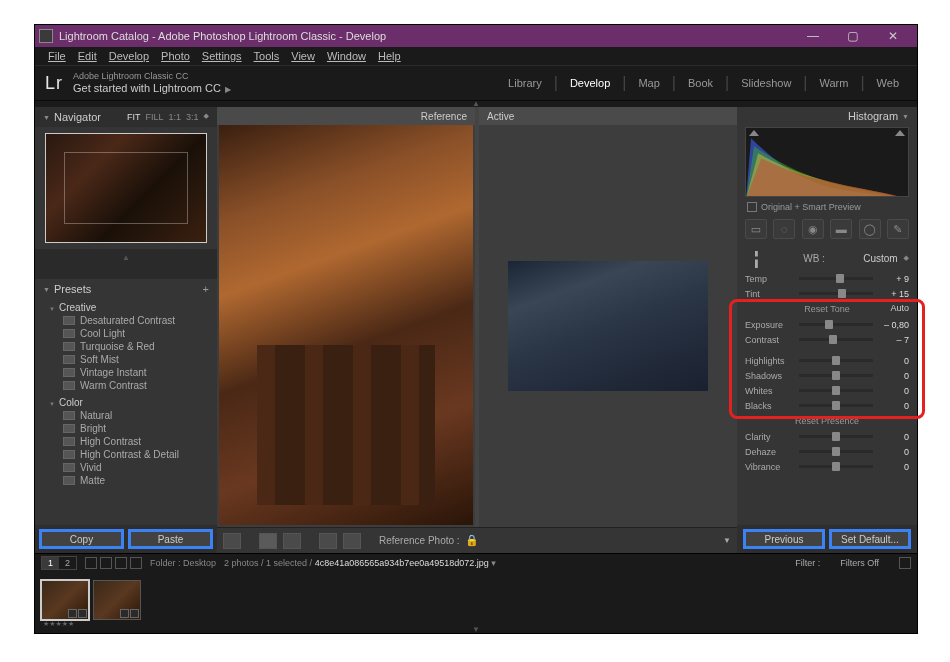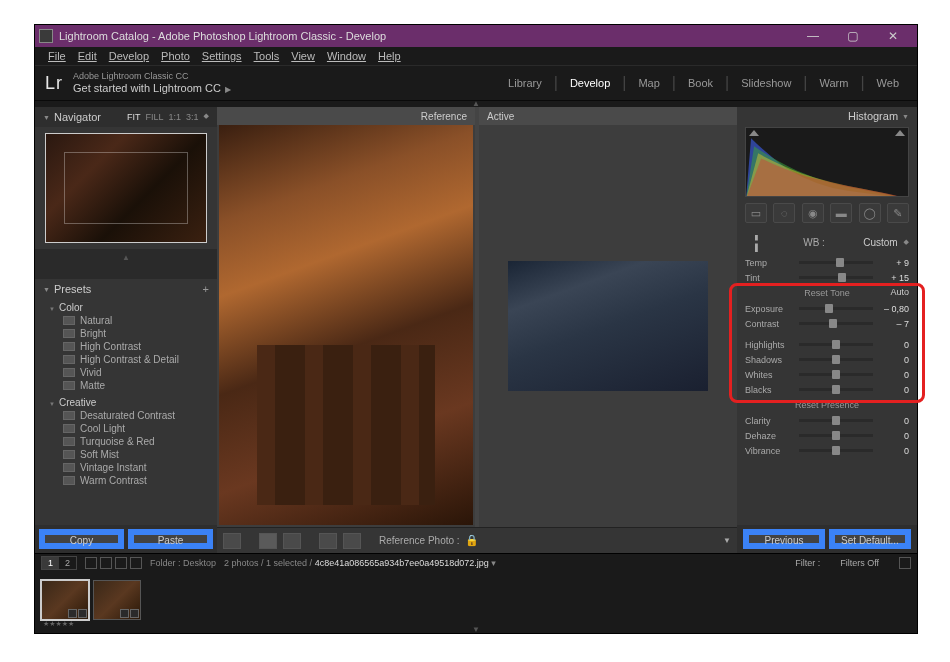--- a/index.html
+++ b/index.html
@@ -36,21 +36,21 @@
   .presets-head { display: flex; align-items: center; padding: 4px 8px; color: #ccc; font-size: 11px; }
   .presets-head .tri { font-size: 7px; margin-right: 4px; color: #888; }
   .presets-head .plus { margin-left: auto; color: #999; cursor: pointer; }
   .preset-list { flex: 1; overflow: hidden; font-size: 10px; color: #bbb; }
   .preset-group { padding: 2px 0 2px 14px; }
   .preset-group .ghead { color: #ccc; padding: 1px 0; cursor: pointer; }
   .preset-group .ghead::before { content: "▼"; font-size: 6px; color: #777; margin-right: 4px; }
   .preset-item { padding: 1px 0 1px 14px; color: #aaa; cursor: pointer; display: flex; align-items: center; }
   .preset-item::before { content: ""; width: 10px; height: 7px; background: #555; border: 1px solid #666; margin-right: 5px; display: inline-block; }
   .lp-buttons { display: flex; gap: 4px; padding: 4px; background: #2e2e2e; }
-  .lp-buttons button { flex: 1; height: 20px; background: #424242; border: 6px solid #3b82f6; color: #ccc; font-size: 10px; cursor: pointer; }
+  .lp-buttons button { flex: 1; height: 20px; background: #424242; border: 3px solid #3b82f6; color: #ccc; font-size: 10px; cursor: pointer; }
   
   .center { flex: 1; background: #444; display: flex; flex-direction: column; min-width: 0; }
   .center-top { flex: 1; display: flex; gap: 4px; min-height: 0; }
   .ref-pane, .act-pane { flex: 1; background: #3d3d3d; position: relative; display: flex; flex-direction: column; text-align: right; }
   .pane-label { height: 18px; display: flex; justify-content: flex-end; align-items: center; padding: 0 8px; font-size: 10px; color: #ccc; background: #4a4a4a; }
   .act-pane .pane-label { justify-content: flex-start; }
   .ref-img { flex: 1; margin: 0 2px 2px 2px; background: linear-gradient(160deg, #3a1f10 0%, #8a5028 20%, #b06830 35%, #4a2815 55%, #6a3820 75%, #2a1508 100%); position: relative; }
   .ref-img::before { content: ""; position: absolute; left: 15%; right: 15%; top: 55%; bottom: 5%; background: repeating-linear-gradient(90deg, #4a2815 0 18px, #3a2010 18px 48px); }
   .act-img { margin: auto; width: 200px; height: 130px; background: linear-gradient(160deg, #1a2535 0%, #3a4555 25%, #2a3545 50%, #1a2030 100%); }
   .center-toolbar { height: 26px; background: #353535; border-top: 1px solid #222; display: flex; align-items: center; padding: 0 6px; gap: 6px; }
@@ -173,36 +173,36 @@
       </div>
       <div class="nav-thumb"></div>
       <div class="scroll-gap"></div>
       <div class="presets-head">
         <span class="tri">▼</span>
         <span>Presets</span>
         <span class="plus">+</span>
       </div>
       <div class="preset-list">
         <div class="preset-group">
+          <div class="ghead">Creative</div>
+          <div class="preset-item">Desaturated Contrast</div>
+          <div class="preset-item">Cool Light</div>
+          <div class="preset-item">Turquoise &amp; Red</div>
+          <div class="preset-item">Soft Mist</div>
+          <div class="preset-item">Vintage Instant</div>
+          <div class="preset-item">Warm Contrast</div>
+        </div>
+        <div class="preset-group">
           <div class="ghead">Color</div>
           <div class="preset-item">Natural</div>
           <div class="preset-item">Bright</div>
           <div class="preset-item">High Contrast</div>
           <div class="preset-item">High Contrast &amp; Detail</div>
           <div class="preset-item">Vivid</div>
           <div class="preset-item">Matte</div>
-        </div>
-        <div class="preset-group">
-          <div class="ghead">Creative</div>
-          <div class="preset-item">Desaturated Contrast</div>
-          <div class="preset-item">Cool Light</div>
-          <div class="preset-item">Turquoise &amp; Red</div>
-          <div class="preset-item">Soft Mist</div>
-          <div class="preset-item">Vintage Instant</div>
-          <div class="preset-item">Warm Contrast</div>
         </div>
       </div>
       <div class="lp-buttons">
         <button>Copy</button>
         <button>Paste</button>
       </div>
     </div>
 
     <div class="center">
       <div class="center-top">
@@ -239,20 +239,21 @@
       <div class="histo">
         <div class="clip l"></div>
         <div class="clip r"></div>
         <svg class="histo-curves" viewBox="0 0 160 70" preserveAspectRatio="none">
           <path d="M0,70 L5,10 Q20,25 40,40 Q70,58 100,62 Q130,66 160,70 Z" fill="#3a5adf" opacity="0.65"></path>
           <path d="M0,70 L8,18 Q25,30 50,42 Q80,55 110,60 Q140,66 160,70 Z" fill="#3aa03a" opacity="0.55"></path>
           <path d="M0,70 L12,25 Q30,35 55,45 Q85,55 115,60 Q145,66 160,70 Z" fill="#d6c030" opacity="0.5"></path>
           <path d="M0,70 L15,30 Q35,40 60,48 Q90,56 120,61 Q148,66 160,70 Z" fill="#d03a3a" opacity="0.45"></path>
         </svg>
       </div>
+      <div class="preview-label">Original + Smart Preview</div>
       <div class="tool-row">
         <div class="tool">▭</div>
         <div class="tool">◌</div>
         <div class="tool">◉</div>
         <div class="tool">▬</div>
         <div class="tool">◯</div>
         <div class="tool">✎</div>
       </div>
       <div class="basic-panel" style="position:relative; flex:1">
         <div class="wb-row">

